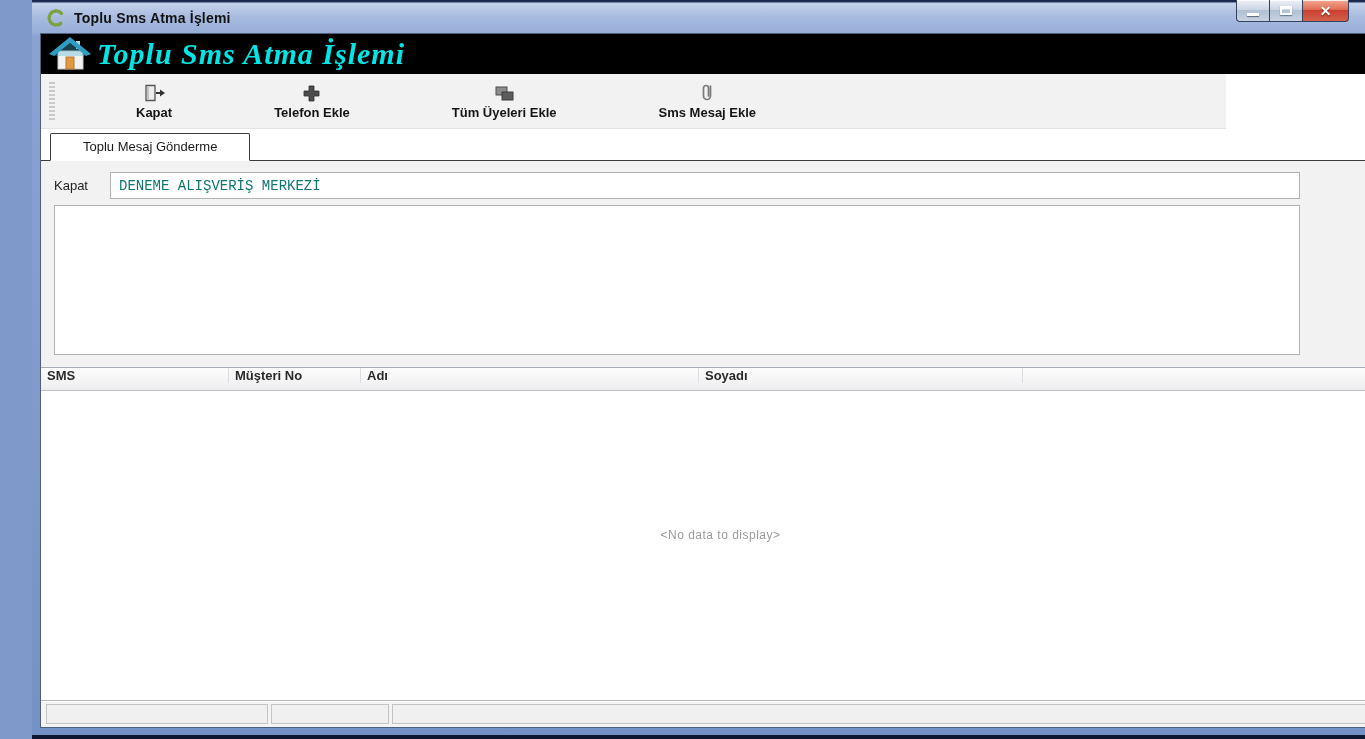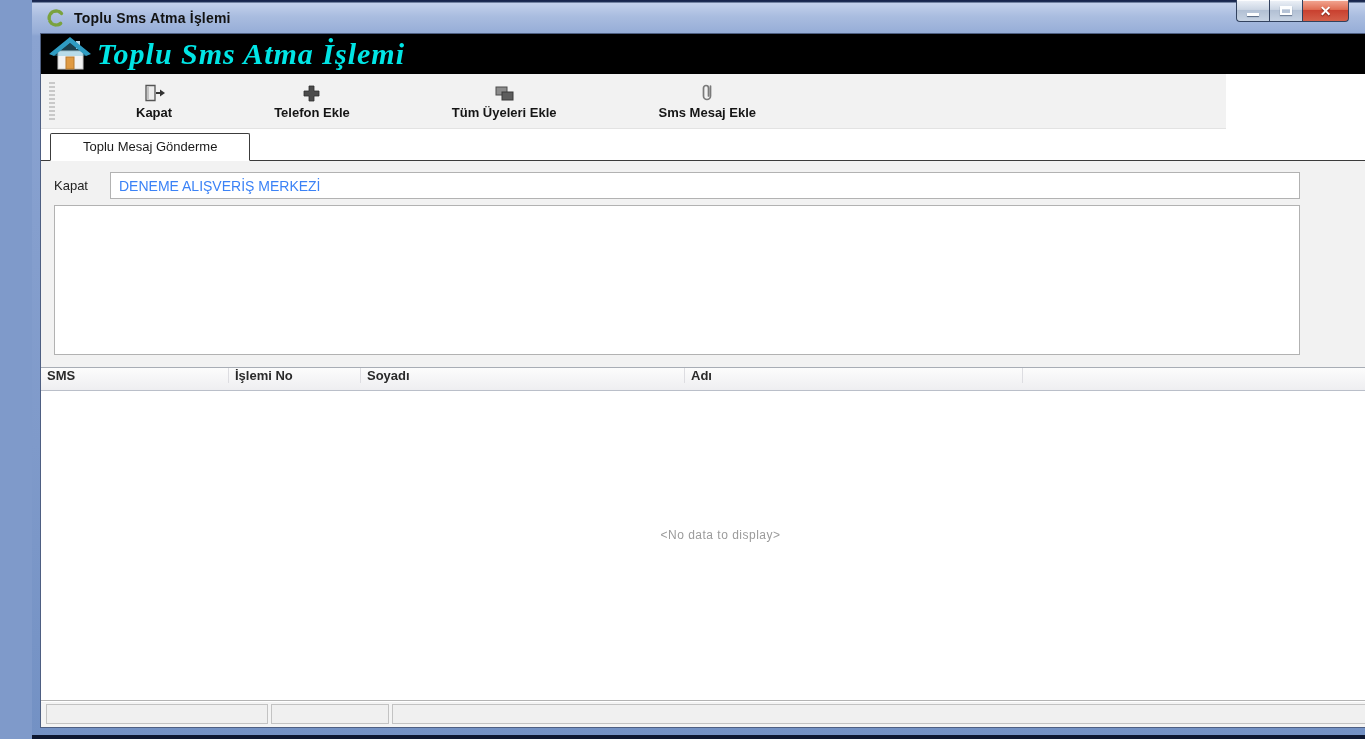--- a/index.html
+++ b/index.html
@@ -50,22 +50,22 @@
   .tabstrip { height:32px; flex:0 0 auto; position:relative; background:#fff; padding-top:3px; }
   .tabstrip::after { content:""; position:absolute; left:0; right:0; bottom:0; height:1px; background:#3c3c3c; }
   .tab { display:inline-block; position:relative; z-index:2; margin-left:9px; padding:5px 32px 6px;
     background:#fff; border:1px solid #3c3c3c; border-bottom:1px solid #fff; border-radius:2px 2px 0 0;
     font-size:13px; color:#1a1a1a; top:1px; }
 
   
   .tabpage { height:206px; flex:0 0 auto; background:#f2f2f2; padding-top:11px; }
   .form-row { display:flex; align-items:center; margin-left:13px; }
   .form-label { width:56px; font-size:13px; color:#222; }
-  .form-input { width:1190px; height:27px; border:1px solid #b2b2b2; background:#fff; font-family:Liberation Sans, sans-serif;
-    font-size:14px; color:#3b82f6; padding:0 8px; outline:none; }
+  .form-input { width:1190px; height:27px; border:1px solid #b2b2b2; background:#fff; font-family:Liberation Mono, monospace;
+    font-size:14px; color:#0f766e; padding:0 8px; outline:none; }
   .msg-area { display:block; margin:6px 0 0 13px; width:1246px; height:150px; border:1px solid #b2b2b2; background:#fff;
     resize:none; outline:none; font-family:"Liberation Sans",sans-serif; font-size:14px; color:#111; padding:6px 8px; }
 
   
   .grid-header { height:24px; flex:0 0 auto; display:flex; align-items:flex-start;
     background:linear-gradient(180deg,#fcfcfc,#eeeef1); border-top:1px solid #a8adb5; border-bottom:1px solid #babfc9; }
   .gh-cell { display:flex; align-items:center; padding-left:6px; font-size:13px; font-weight:bold; color:#2a2a2a;
     border-right:1px solid #dddde1; }
   .gh-sms { width:188px; } .gh-musteri { width:132px; } .gh-adi { width:338px; } .gh-soyadi { width:324px; } .gh-cep { flex:1; border-right:none; }
   .grid-body { flex:1 1 auto; background:#fff; position:relative; }
@@ -178,23 +178,23 @@
     <div class="tabpage">
       <div class="form-row">
         <label class="form-label">Kapat</label>
         <input class="form-input" type="text" value="DENEME ALIŞVERİŞ MERKEZİ" style="">
       </div>
       <textarea class="msg-area" style=""></textarea>
     </div>
 
     <div class="grid-header">
       <div class="gh-cell gh-sms">SMS</div>
-      <div class="gh-cell gh-musteri">İşlemi No</div>
+      <div class="gh-cell gh-musteri">Müşteri No</div>
+      <div class="gh-cell gh-adi">Adı</div>
       <div class="gh-cell gh-soyadi">Soyadı</div>
-      <div class="gh-cell gh-adi">Adı</div>
     </div>
     <div class="grid-body">
       <div class="empty-text">&lt;No data to display&gt;</div>
     </div>
 
     <div class="statusbar">
       <div class="spanel sp1"></div>
       <div class="spanel sp2"></div>
       <div class="spanel sp3"></div>
       <span class="resize-grip"></span>

